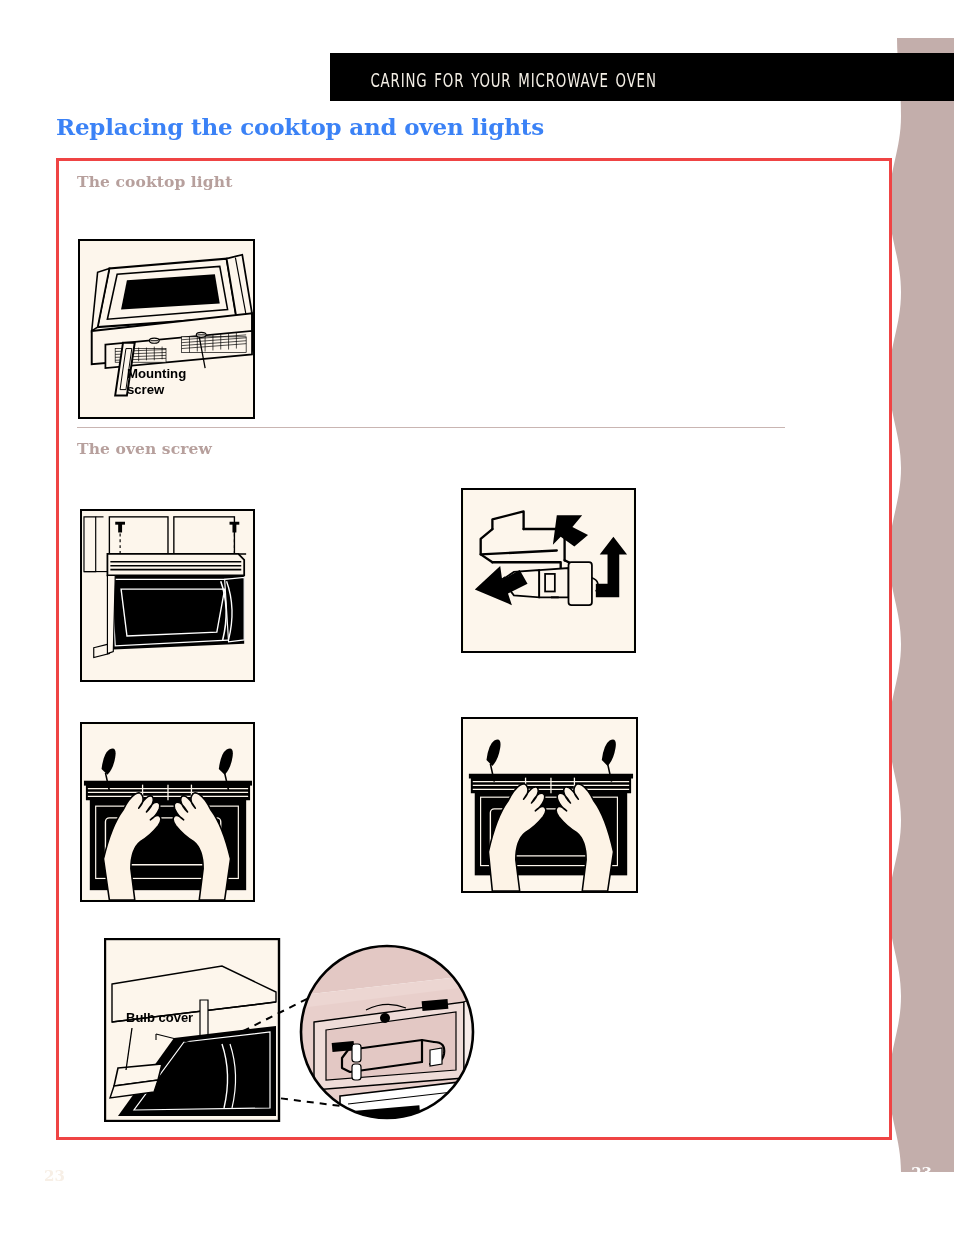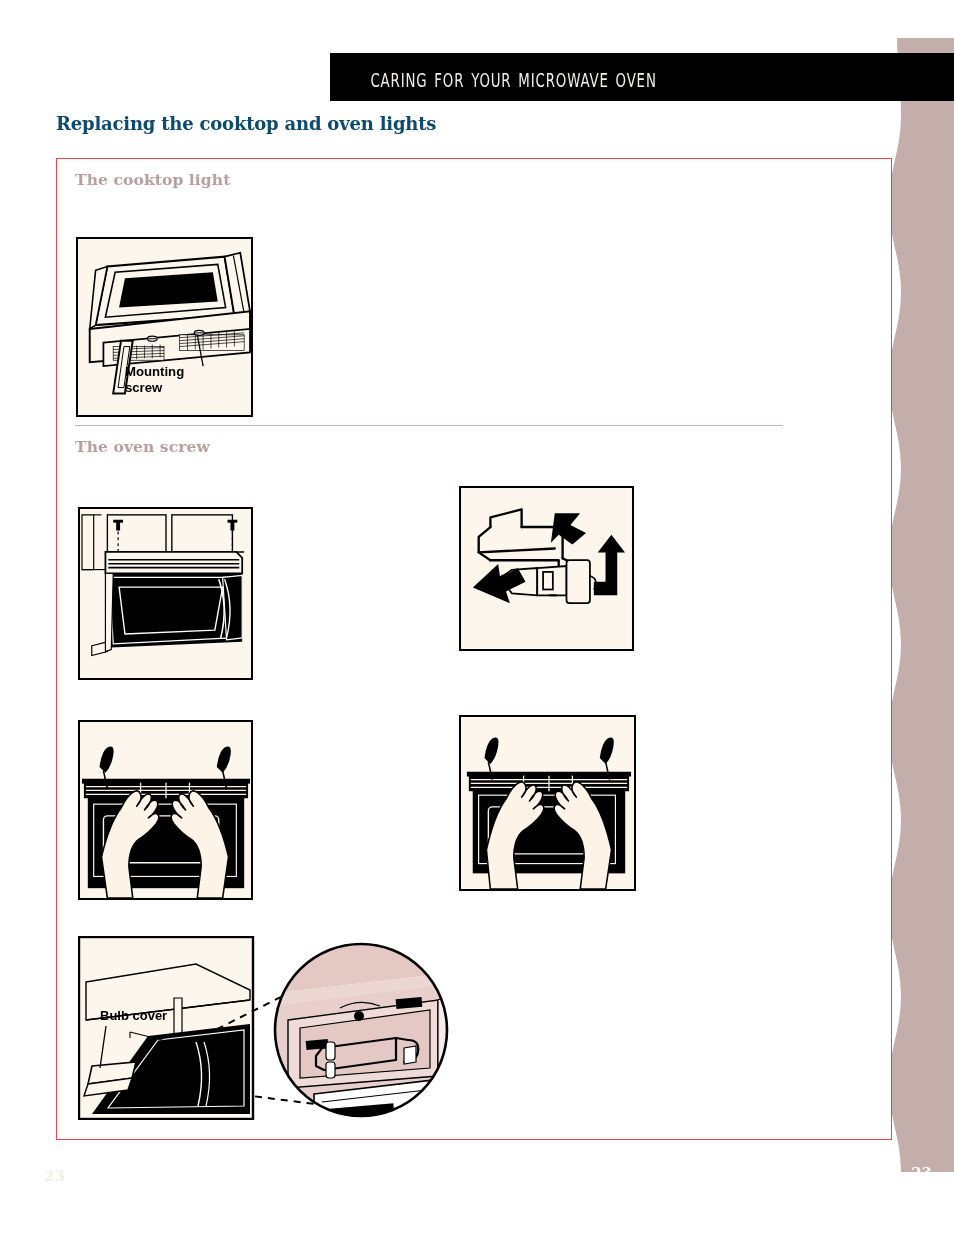--- a/index.html
+++ b/index.html
@@ -23,45 +23,45 @@
     font-family:"DejaVu Sans Condensed","Liberation Sans Narrow","Liberation Sans",sans-serif;
     font-size:27px;letter-spacing:1.1px;font-weight:400;
     font-variant:small-caps;text-transform:lowercase;
     transform:scaleX(.78);transform-origin:center;white-space:nowrap;
   }
 
   
   .page-title{
     position:absolute;left:56px;top:113px;
     font-family:"DejaVu Serif","Liberation Serif",serif;
-    font-size:18px;font-weight:bold;color:#0c4a6e;letter-spacing:-.2px;
+    font-size:23px;font-weight:bold;color:#3b82f6;letter-spacing:-.2px;
   }
 
   
   .content-box{
     position:absolute;left:56px;top:158px;width:836px;height:982px;
-    border:1px solid #ef4444;background:#ffffff;box-sizing:border-box;
+    border:3px solid #ef4444;background:#ffffff;box-sizing:border-box;
   }
 
   .sub-head{
     position:absolute;
     font-family:"DejaVu Serif","Liberation Serif",serif;
     font-size:15.5px;font-weight:bold;color:#b7a09d;letter-spacing:.1px;
   }
   .sub-head.cooktop{left:18px;top:11px;}
   .sub-head.oven{left:18px;top:278px;}
 
   .divider{
     position:absolute;left:18px;top:266px;width:708px;height:1px;background:#c9b5b2;
   }
 
   
   .fig{position:absolute;border:2px solid #000;background:#bef264;box-sizing:border-box;overflow:hidden;}
   .fig svg{display:block;width:100%;height:100%;}
-  .fig-plain{position:absolute;background:transparent;overflow:visible;}
+  .fig-plain{position:absolute;background:transparent;overflow:visible;margin-left:24px;}
   .fig-plain svg{display:block;width:100%;height:100%;}
 
   .f-cooktop{left:19px;top:78px;width:177px;height:180px;}
   .f-oven1  {left:21px;top:348px;width:175px;height:173px;}
   .f-clip   {left:402px;top:327px;width:175px;height:165px;}
   .f-hands1 {left:21px;top:561px;width:175px;height:180px;}
   .f-hands2 {left:402px;top:556px;width:177px;height:176px;}
   .f-bulb   {left:21px;top:777px;width:388px;height:184px;}
 
   

